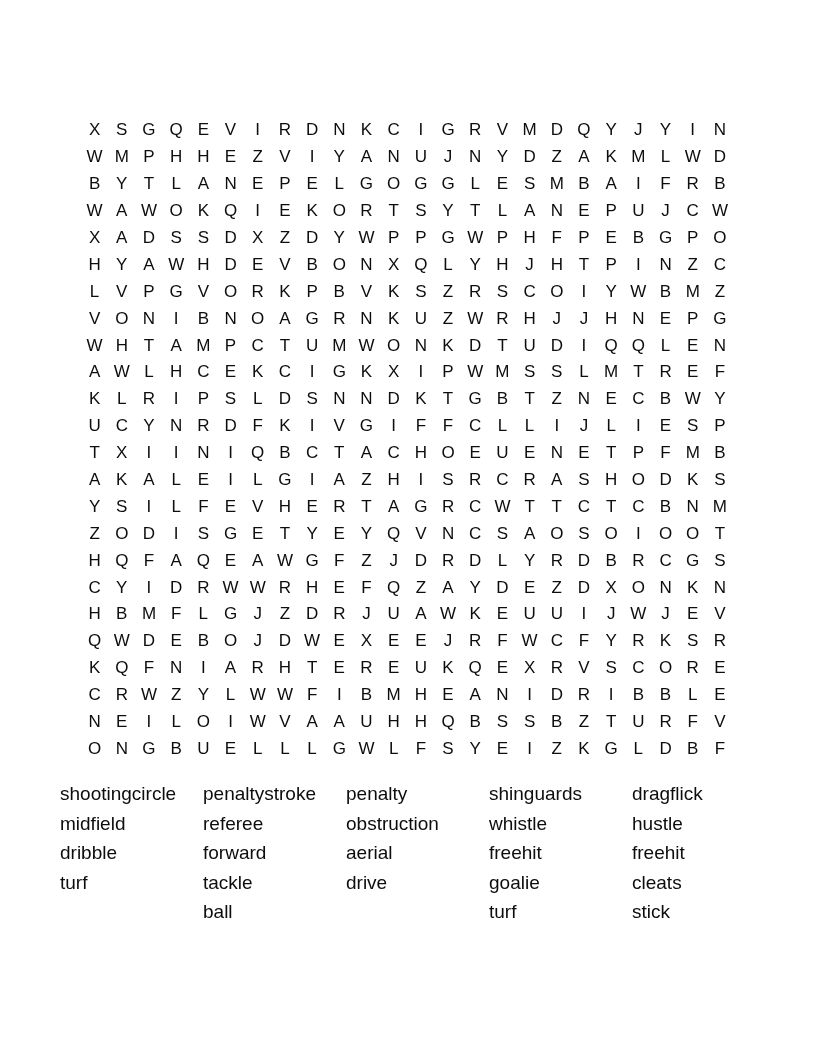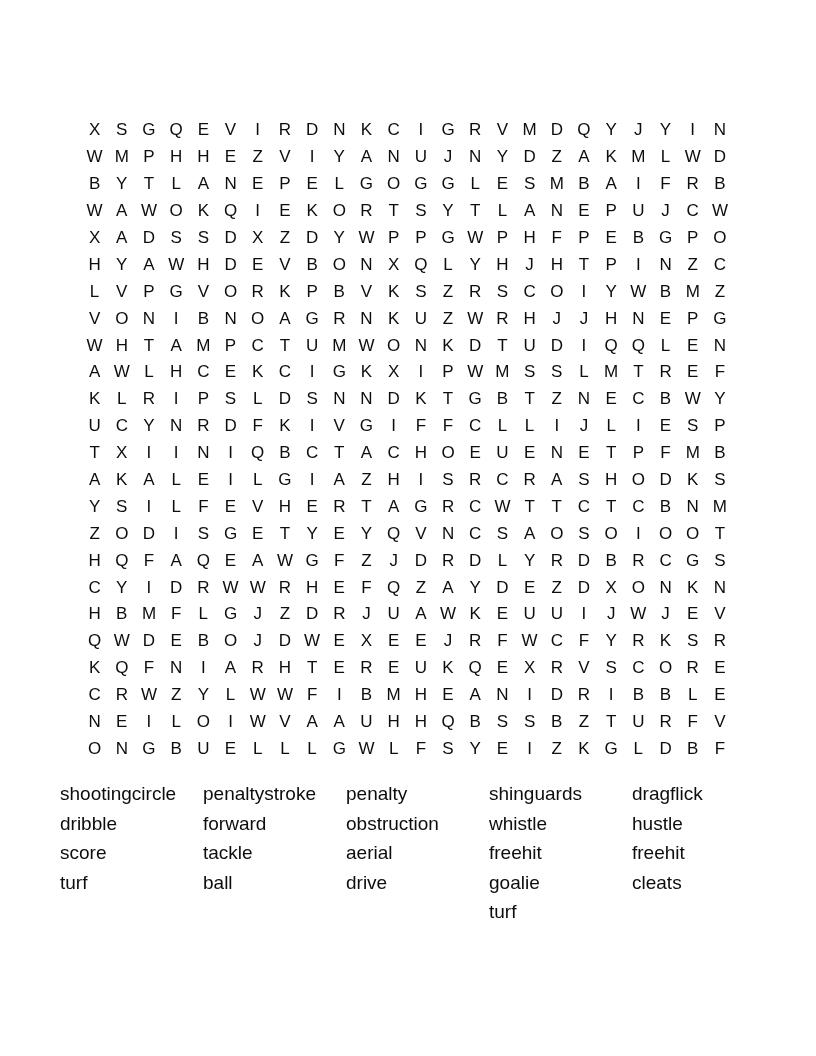--- a/index.html
+++ b/index.html
@@ -634,26 +634,27 @@
       <div class="grid-cell">K</div>
       <div class="grid-cell">G</div>
       <div class="grid-cell">L</div>
       <div class="grid-cell">D</div>
       <div class="grid-cell">B</div>
       <div class="grid-cell">F</div>
     </div>
   <div class="word-list">
       <div class="word-col">
         <div class="word">shootingcircle</div>
+        <div class="word">midfield</div>
         <div class="word">dribble</div>
-        <div class="word">score</div>
         <div class="word">turf</div>
       </div>
       <div class="word-col">
         <div class="word">penaltystroke</div>
+        <div class="word">referee</div>
         <div class="word">forward</div>
         <div class="word">tackle</div>
         <div class="word">ball</div>
       </div>
       <div class="word-col">
         <div class="word">penalty</div>
         <div class="word">obstruction</div>
         <div class="word">aerial</div>
         <div class="word">drive</div>
       </div>
@@ -662,15 +663,16 @@
         <div class="word">whistle</div>
         <div class="word">freehit</div>
         <div class="word">goalie</div>
         <div class="word">turf</div>
       </div>
       <div class="word-col">
         <div class="word">dragflick</div>
         <div class="word">hustle</div>
         <div class="word">freehit</div>
         <div class="word">cleats</div>
+        <div class="word">stick</div>
       </div>
     </div>
 </div>
 
 </body></html>

